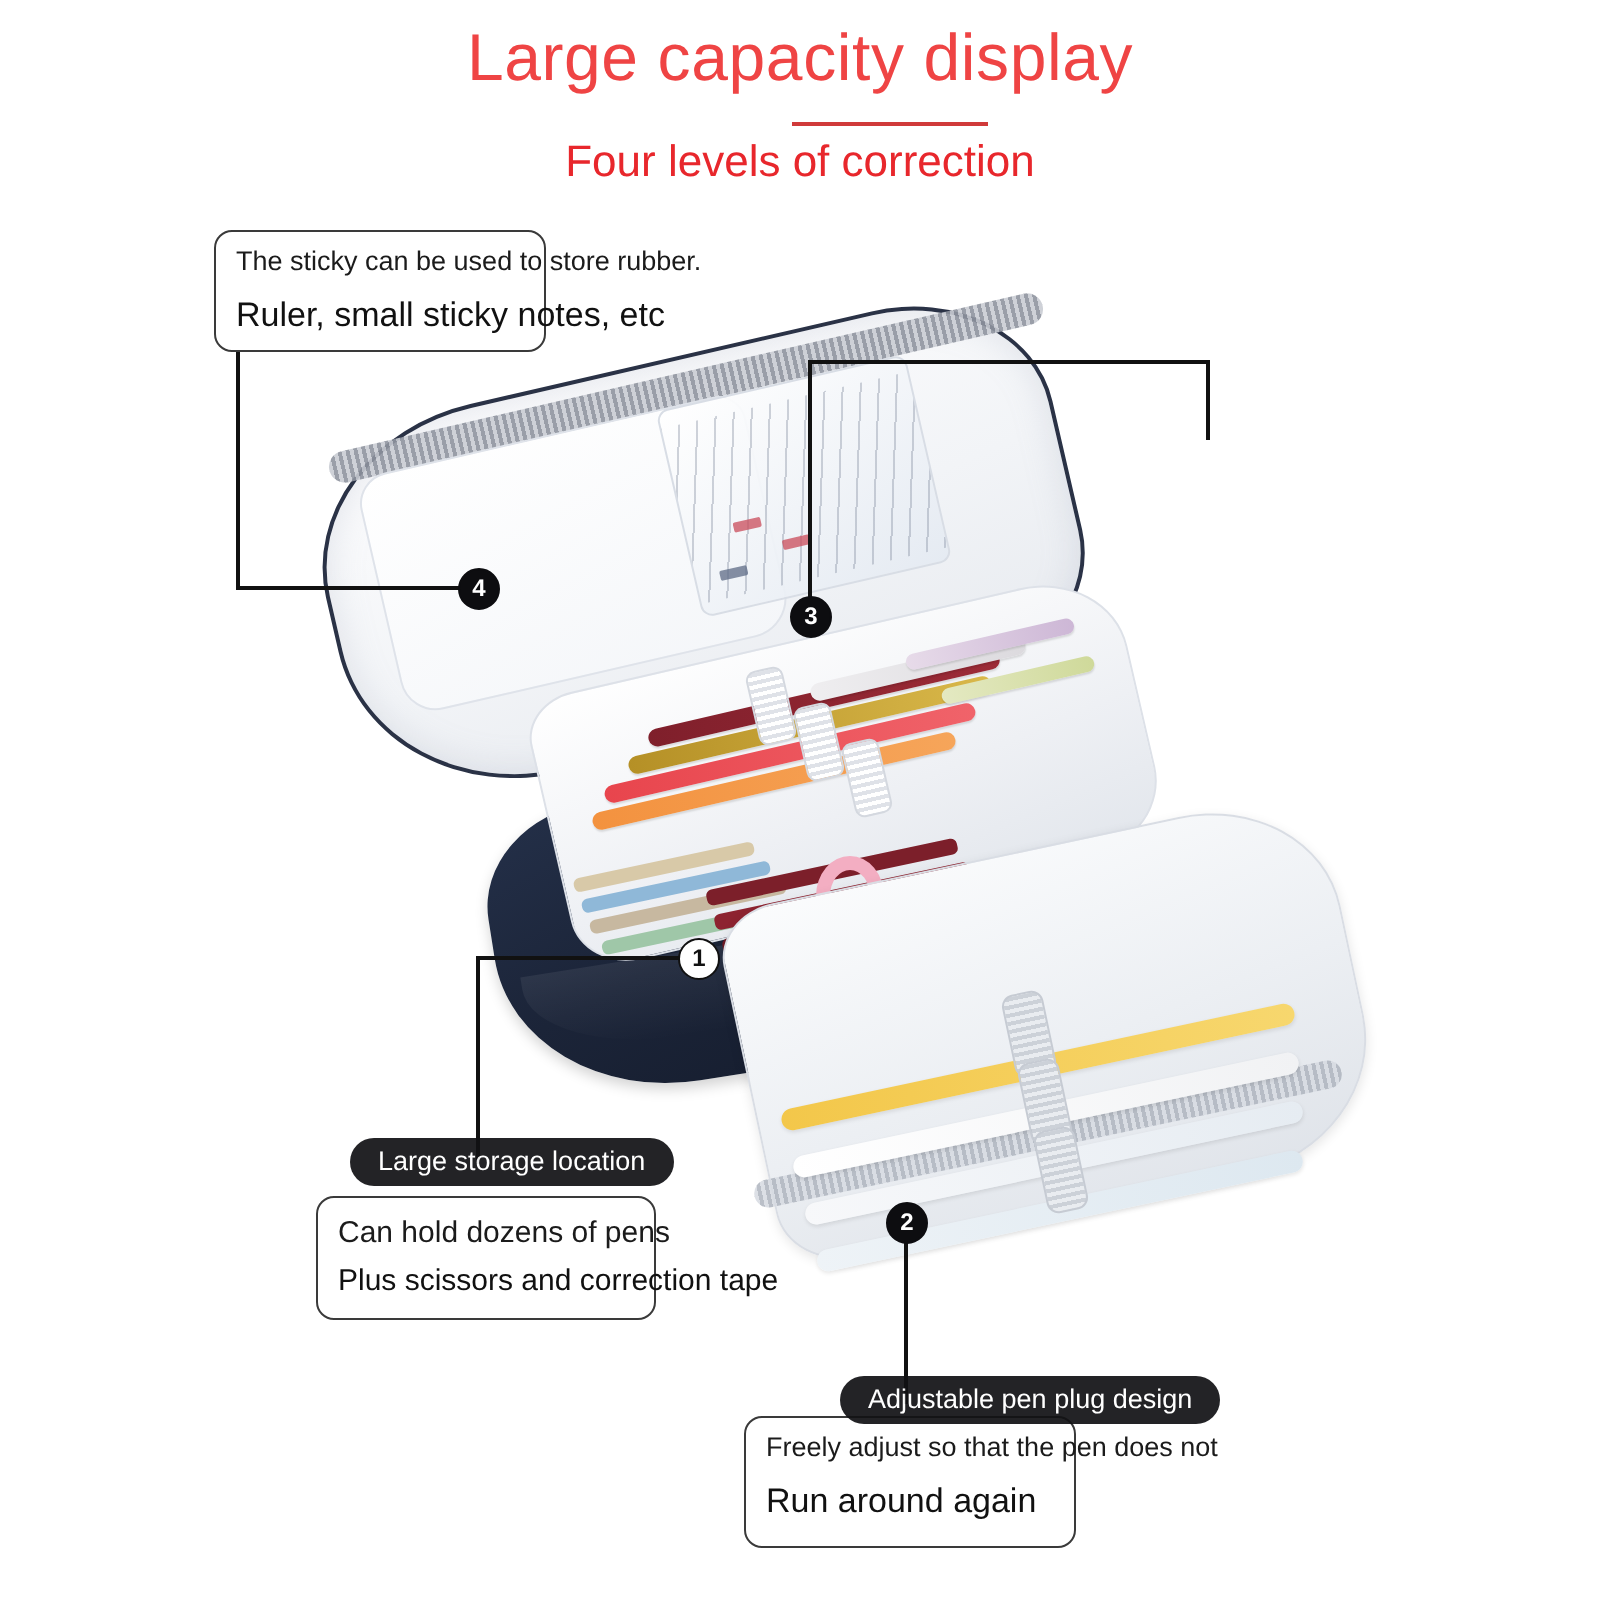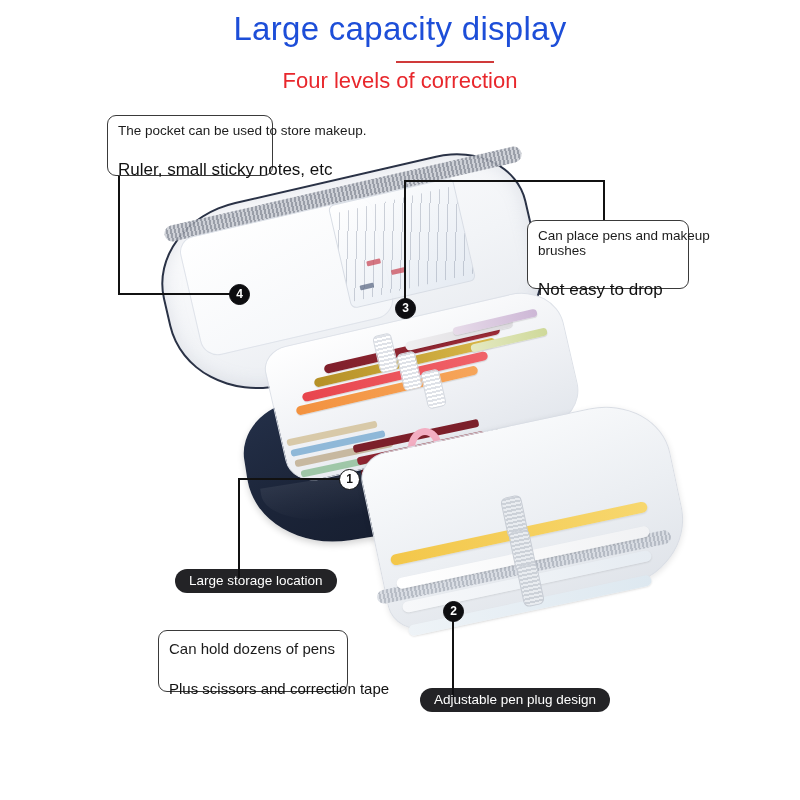--- a/index.html
+++ b/index.html
@@ -24,21 +24,21 @@
   }
 
   
   .title {
     position: absolute;
     left: 0; top: 10px;
     width: 800px;
     text-align: center;
     font-size: 33px;
     letter-spacing: .3px;
-    color: #1d4ed8;
+    color: #ef4444;
     font-weight: 400;
   }
   .subtitle {
     position: absolute;
     left: 0; top: 68px;
     width: 800px;
     text-align: center;
     font-size: 22px;
     color: #e8272c;
     font-weight: 400;
@@ -217,21 +217,21 @@
     font-size: 13.5px;
     line-height: 15px;
     color: #1b1b1b;
     white-space: nowrap;
   }
   .callout .line-lg {
     font-size: 17px;
     line-height: 24px;
     color: #111;
     white-space: nowrap;
-    margin-top: 20px;
+    margin-top: 8px;
   }
 
   
   .badge {
     position: absolute;
     background: #111114;
     color: #ffffff;
     border-radius: 13px;
     font-size: 13.5px;
     line-height: 24px;
@@ -351,33 +351,33 @@
   <div class="lead v" style="left:238px; top:478px; height:104px;"></div>
 
   <div class="lead v" style="left:452px; top:610px; height:92px;"></div>
 
 
   <div class="badge faded" style="left:175px; top:569px;">Large storage location</div>
 
   <div class="badge faded" style="left:389px; top:688px;margin-left:31px;">Adjustable pen plug design</div>
 
   <div class="callout" style="left:107px; top:115px; width:166px; height:61px;">
-    <div class="line-sm">The pocket can be used to store makeup.</div>
+    <div class="line-sm">The sticky can be used to store rubber.</div>
     <div class="line-lg">Ruler, small sticky notes, etc</div>
   </div>
 
-  <div class="callout" style="left:527px; top:220px; width:162px; height:69px;">
-    <div class="line-sm" style="white-space:normal; width:184px;">Can place pens and makeup brushes</div>
-    <div class="line-lg">Not easy to drop</div>
+
+  <div class="callout" style="left:158px; top:598px; width:170px; height:62px;">
+    <div class="line-sm" style="font-size:15px; line-height:22px;">Can hold dozens of pens</div>
+    <div class="line-lg" style="font-size:15px; line-height:20px; margin-top:3px;">Plus scissors and correction tape</div>
   </div>
 
-  <div class="callout" style="left:158px; top:630px; width:190px; height:62px;">
-    <div class="line-sm" style="font-size:15px; line-height:22px;">Can hold dozens of pens</div>
-    <div class="line-lg" style="font-size:15px; line-height:20px; margin-top:19px;">Plus scissors and correction tape</div>
+  <div class="callout" style="left:372px; top:708px; width:166px; height:66px;">
+    <div class="line-sm" style="white-space:normal; width:244px;">Freely adjust so that the pen does not</div>
+    <div class="line-lg">Run around again</div>
   </div>
-
 
   <div class="marker dark" style="left:229px; top:284px;">4</div>
   <div class="marker dark" style="left:395px; top:298px;">3</div>
   <div class="marker light" style="left:339px; top:469px;">1</div>
   <div class="marker dark" style="left:443px; top:601px;">2</div>
 
 </div>
 
 </body></html>

